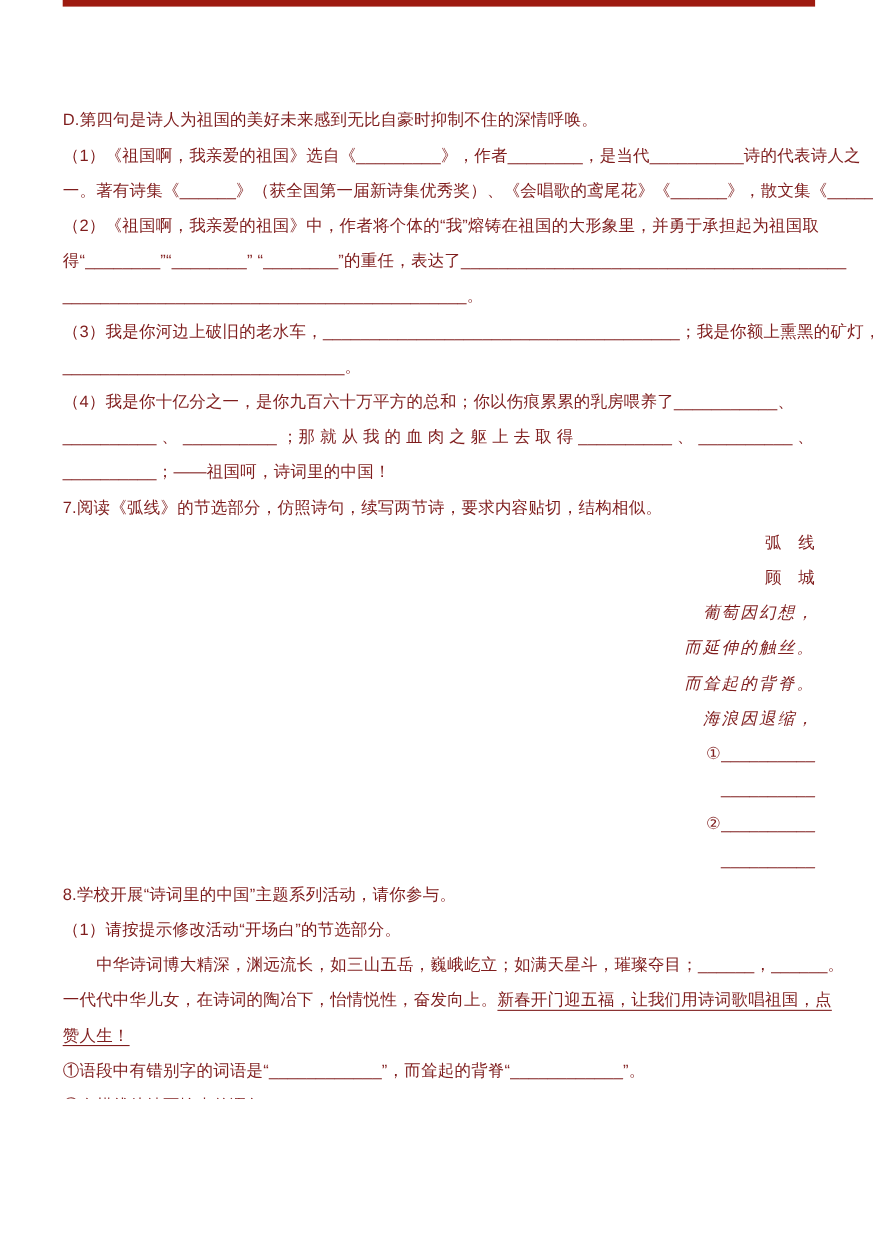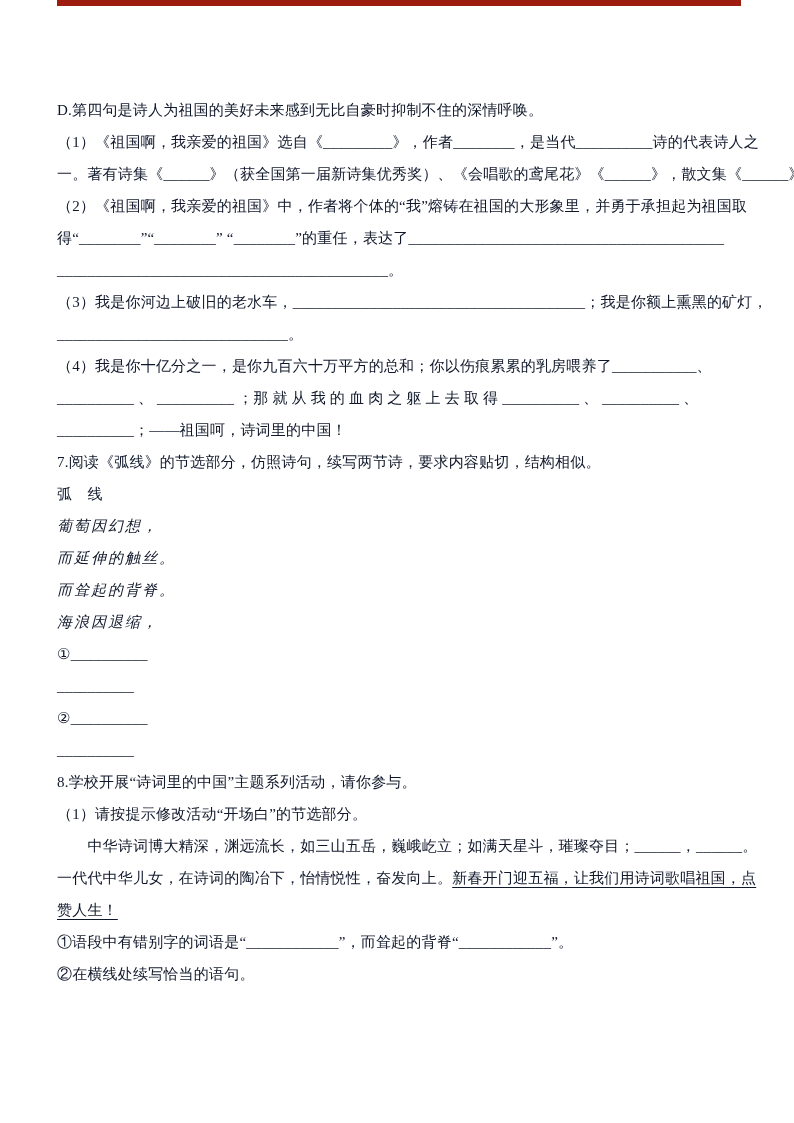--- a/index.html
+++ b/index.html
@@ -3,22 +3,22 @@
 <meta charset="utf-8">
 <style>
   html, body { margin: 0; padding: 0; }
   body { background: #ffffff; }
   .page {
     position: relative;
     width: 794px;
     height: 999px;
     background: #ffffff;
     overflow: hidden;
-    font-family: Liberation Serif, serif;
-    color: #0f172a;
+    font-family: Liberation Sans, sans-serif;
+    color: #7f1d1d;
   }
   .top-banner {
     position: absolute;
     top: 0;
     left: 57px;
     width: 684px;
     height: 6px;
     background: #9e1b10;
   }
   .content {
@@ -27,21 +27,21 @@
     left: 57px;
     width: 684px;
   }
   .line {
     height: 32px;
     line-height: 32px;
     font-size: 15px;
     white-space: nowrap;
     letter-spacing: 0.2px;
   }
-  .center { text-align: left; }
+  .center { text-align: right; }
   .poem-script {
     font-style: italic;
     letter-spacing: 2px;
     font-size: 15px;
   }
   .u {
     text-decoration: underline;
     text-underline-offset: 4px;
   }
 </style>
@@ -62,20 +62,21 @@
     <div class="line">得“________”“________” “________”的重任，表达了_________________________________________</div>
     <div class="line">___________________________________________。</div>
     <div class="line">（3）我是你河边上破旧的老水车，______________________________________；我是你额上熏黑的矿灯，</div>
     <div class="line">______________________________。</div>
     <div class="line">（4）我是你十亿分之一，是你九百六十万平方的总和；你以伤痕累累的乳房喂养了___________、</div>
     <div class="line">__________ 、 __________ ；那 就 从 我 的 血 肉 之 躯 上 去 取 得 __________ 、 __________ 、</div>
     <div class="line">__________；——祖国呵，诗词里的中国！</div>
 
     <div class="line">7.阅读《弧线》的节选部分，仿照诗句，续写两节诗，要求内容贴切，结构相似。</div>
     <div class="line center">弧　线</div>
+    <div class="line center">顾　城</div>
     <div class="line center poem-script">葡萄因幻想，</div>
     <div class="line center poem-script">而延伸的触丝。</div>
     <div class="line center poem-script">而耸起的背脊。</div>
     <div class="line center poem-script">海浪因退缩，</div>
     <div class="line center">①__________</div>
     <div class="line center">__________</div>
     <div class="line center">②__________</div>
     <div class="line center">__________</div>
 
     <div class="line">8.学校开展“诗词里的中国”主题系列活动，请你参与。</div>

